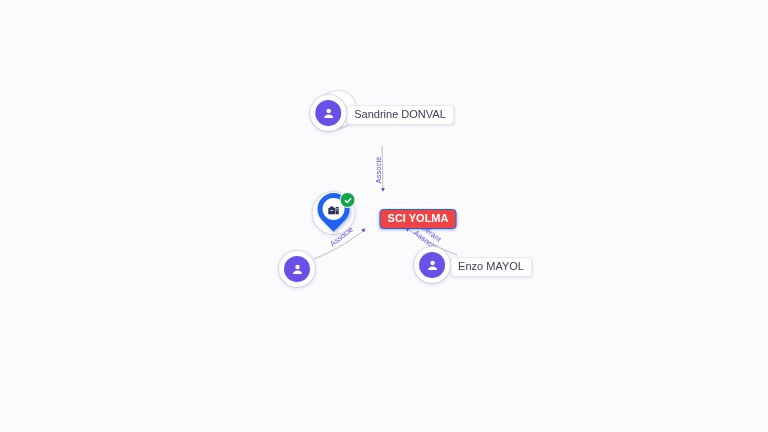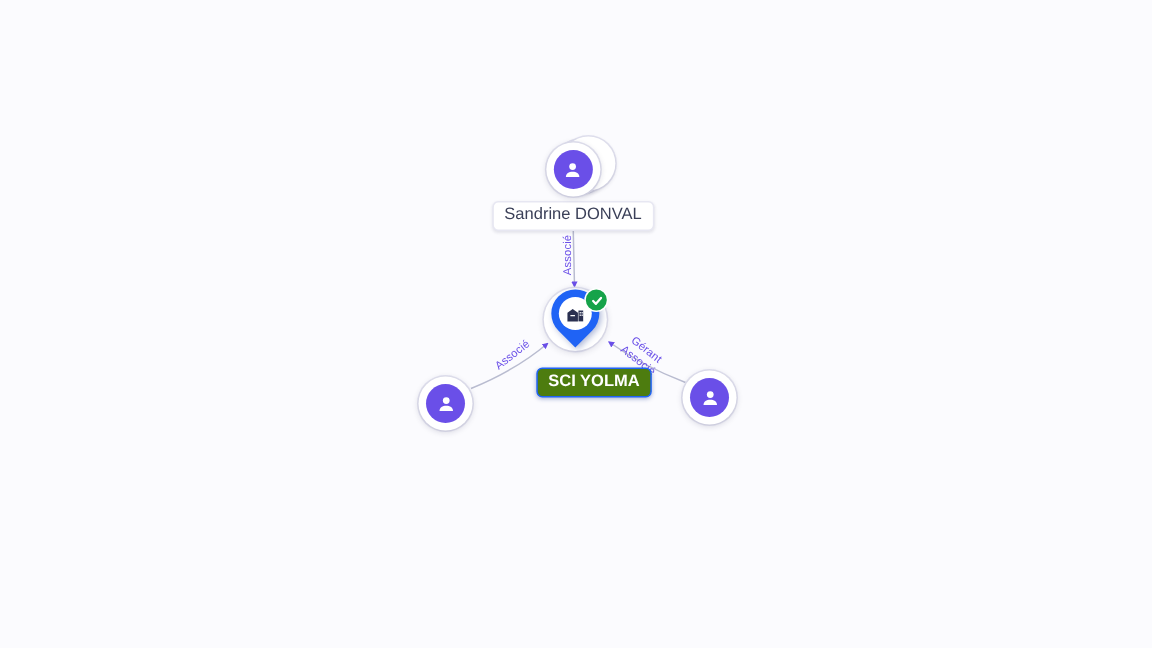--- a/index.html
+++ b/index.html
@@ -22,21 +22,20 @@
     position: absolute;
     left: 0; top: 0;
     width: 768px;
     height: 432px;
   }
 
   
   .node {
     position: absolute;
     display: flex;
-    flex-direction: column;
     align-items: center;
   }
 
   
   .person-card {
     position: relative;
     width: 36px;
     height: 36px;
     border-radius: 50%;
     background: #ffffff;
@@ -132,21 +131,21 @@
     background: #ffffff;
     border: 1px solid #e7e7f2;
     border-radius: 4px;
     font-size: 11px;
     line-height: 13px;
     color: #3b4058;
     white-space: nowrap;
     box-shadow: 0 1px 2px rgba(30,30,70,.10);
   }
   .node-label.primary {
-    background: #4d7c0f;
+    background: #ef4444;
     border-color: #1f63f5;
     color: #ffffff;
     font-weight: bold;
     box-shadow: 0 1px 3px rgba(20,50,140,.35);
     margin-left: 24px;
   }
 
   
   .edge-label {
     position: absolute;
@@ -237,15 +236,16 @@
 
   <div class="node" style="left:473px; top:247px; transform:translateX(-50%);">
     <div class="person-card">
       <div class="avatar-disc">
         <svg width="15" height="15" viewBox="0 0 24 24" fill="#ffffff">
           <circle cx="12" cy="8" r="3.6"></circle>
           <path d="M4.8 19.2c0-3.6 3.2-5.6 7.2-5.6s7.2 2 7.2 5.6z"></path>
         </svg>
       </div>
     </div>
+    <div class="node-label">Enzo MAYOL</div>
   </div>
 
 </div>
 
 </body></html>

